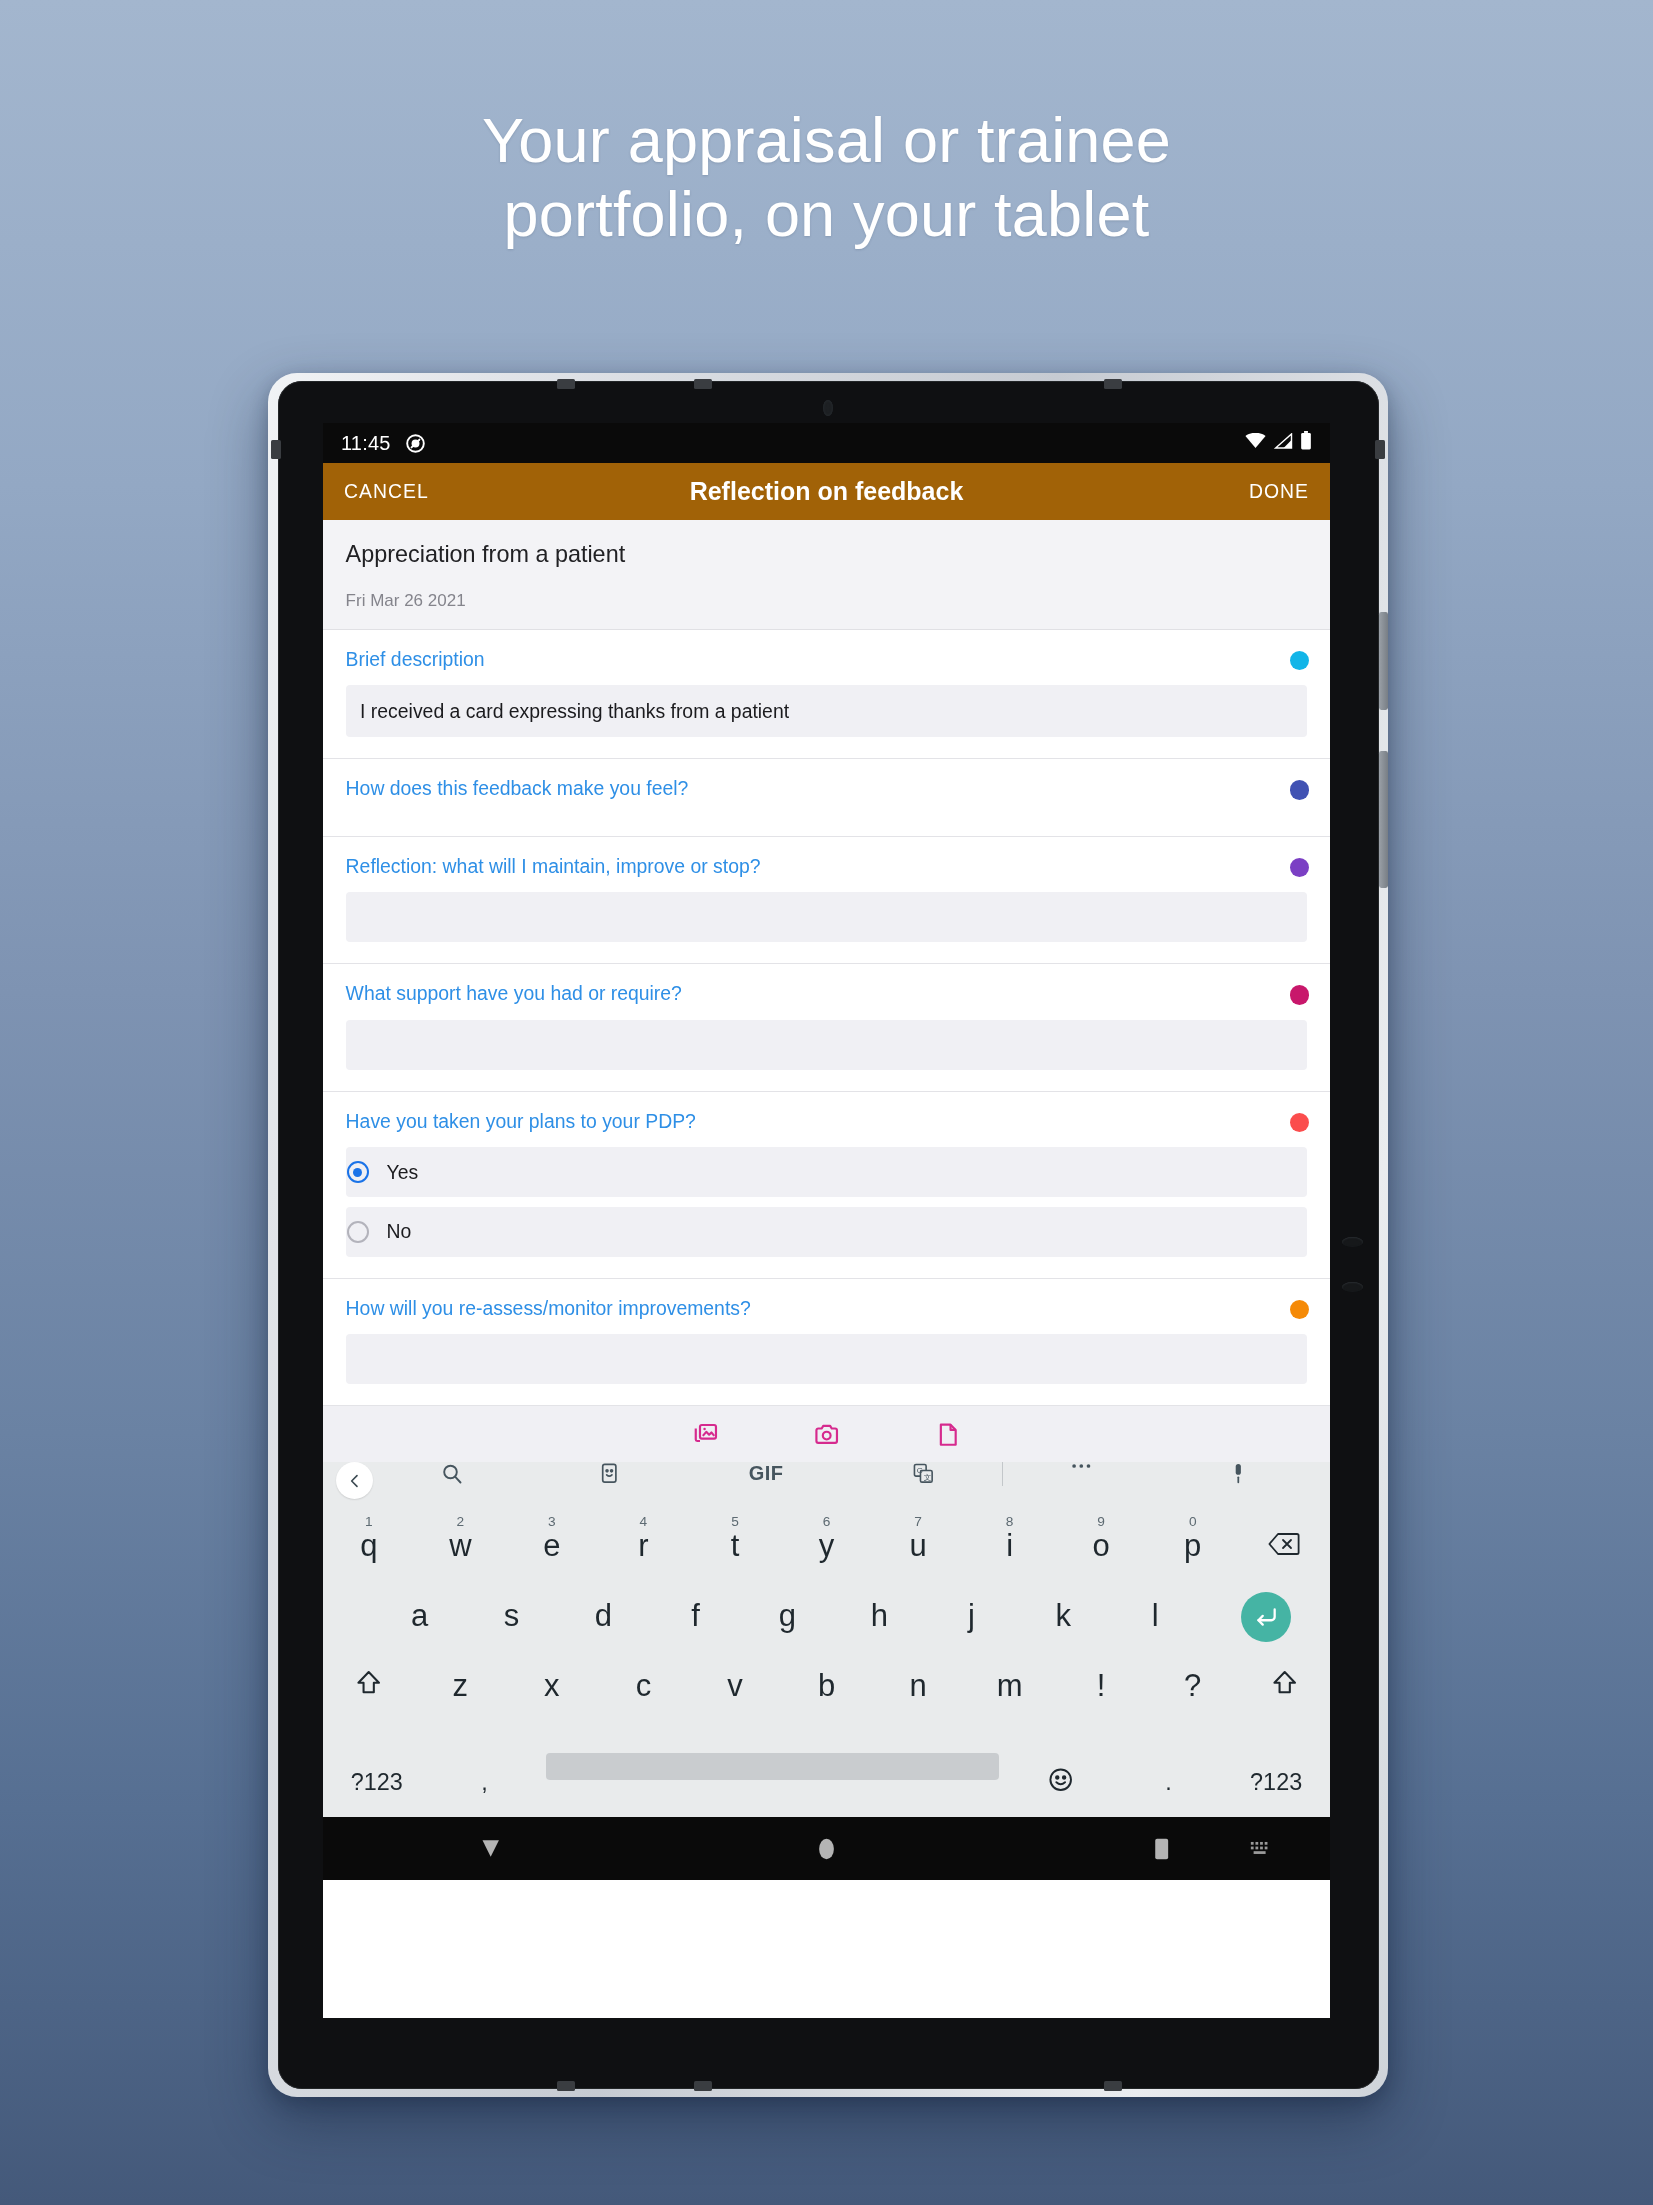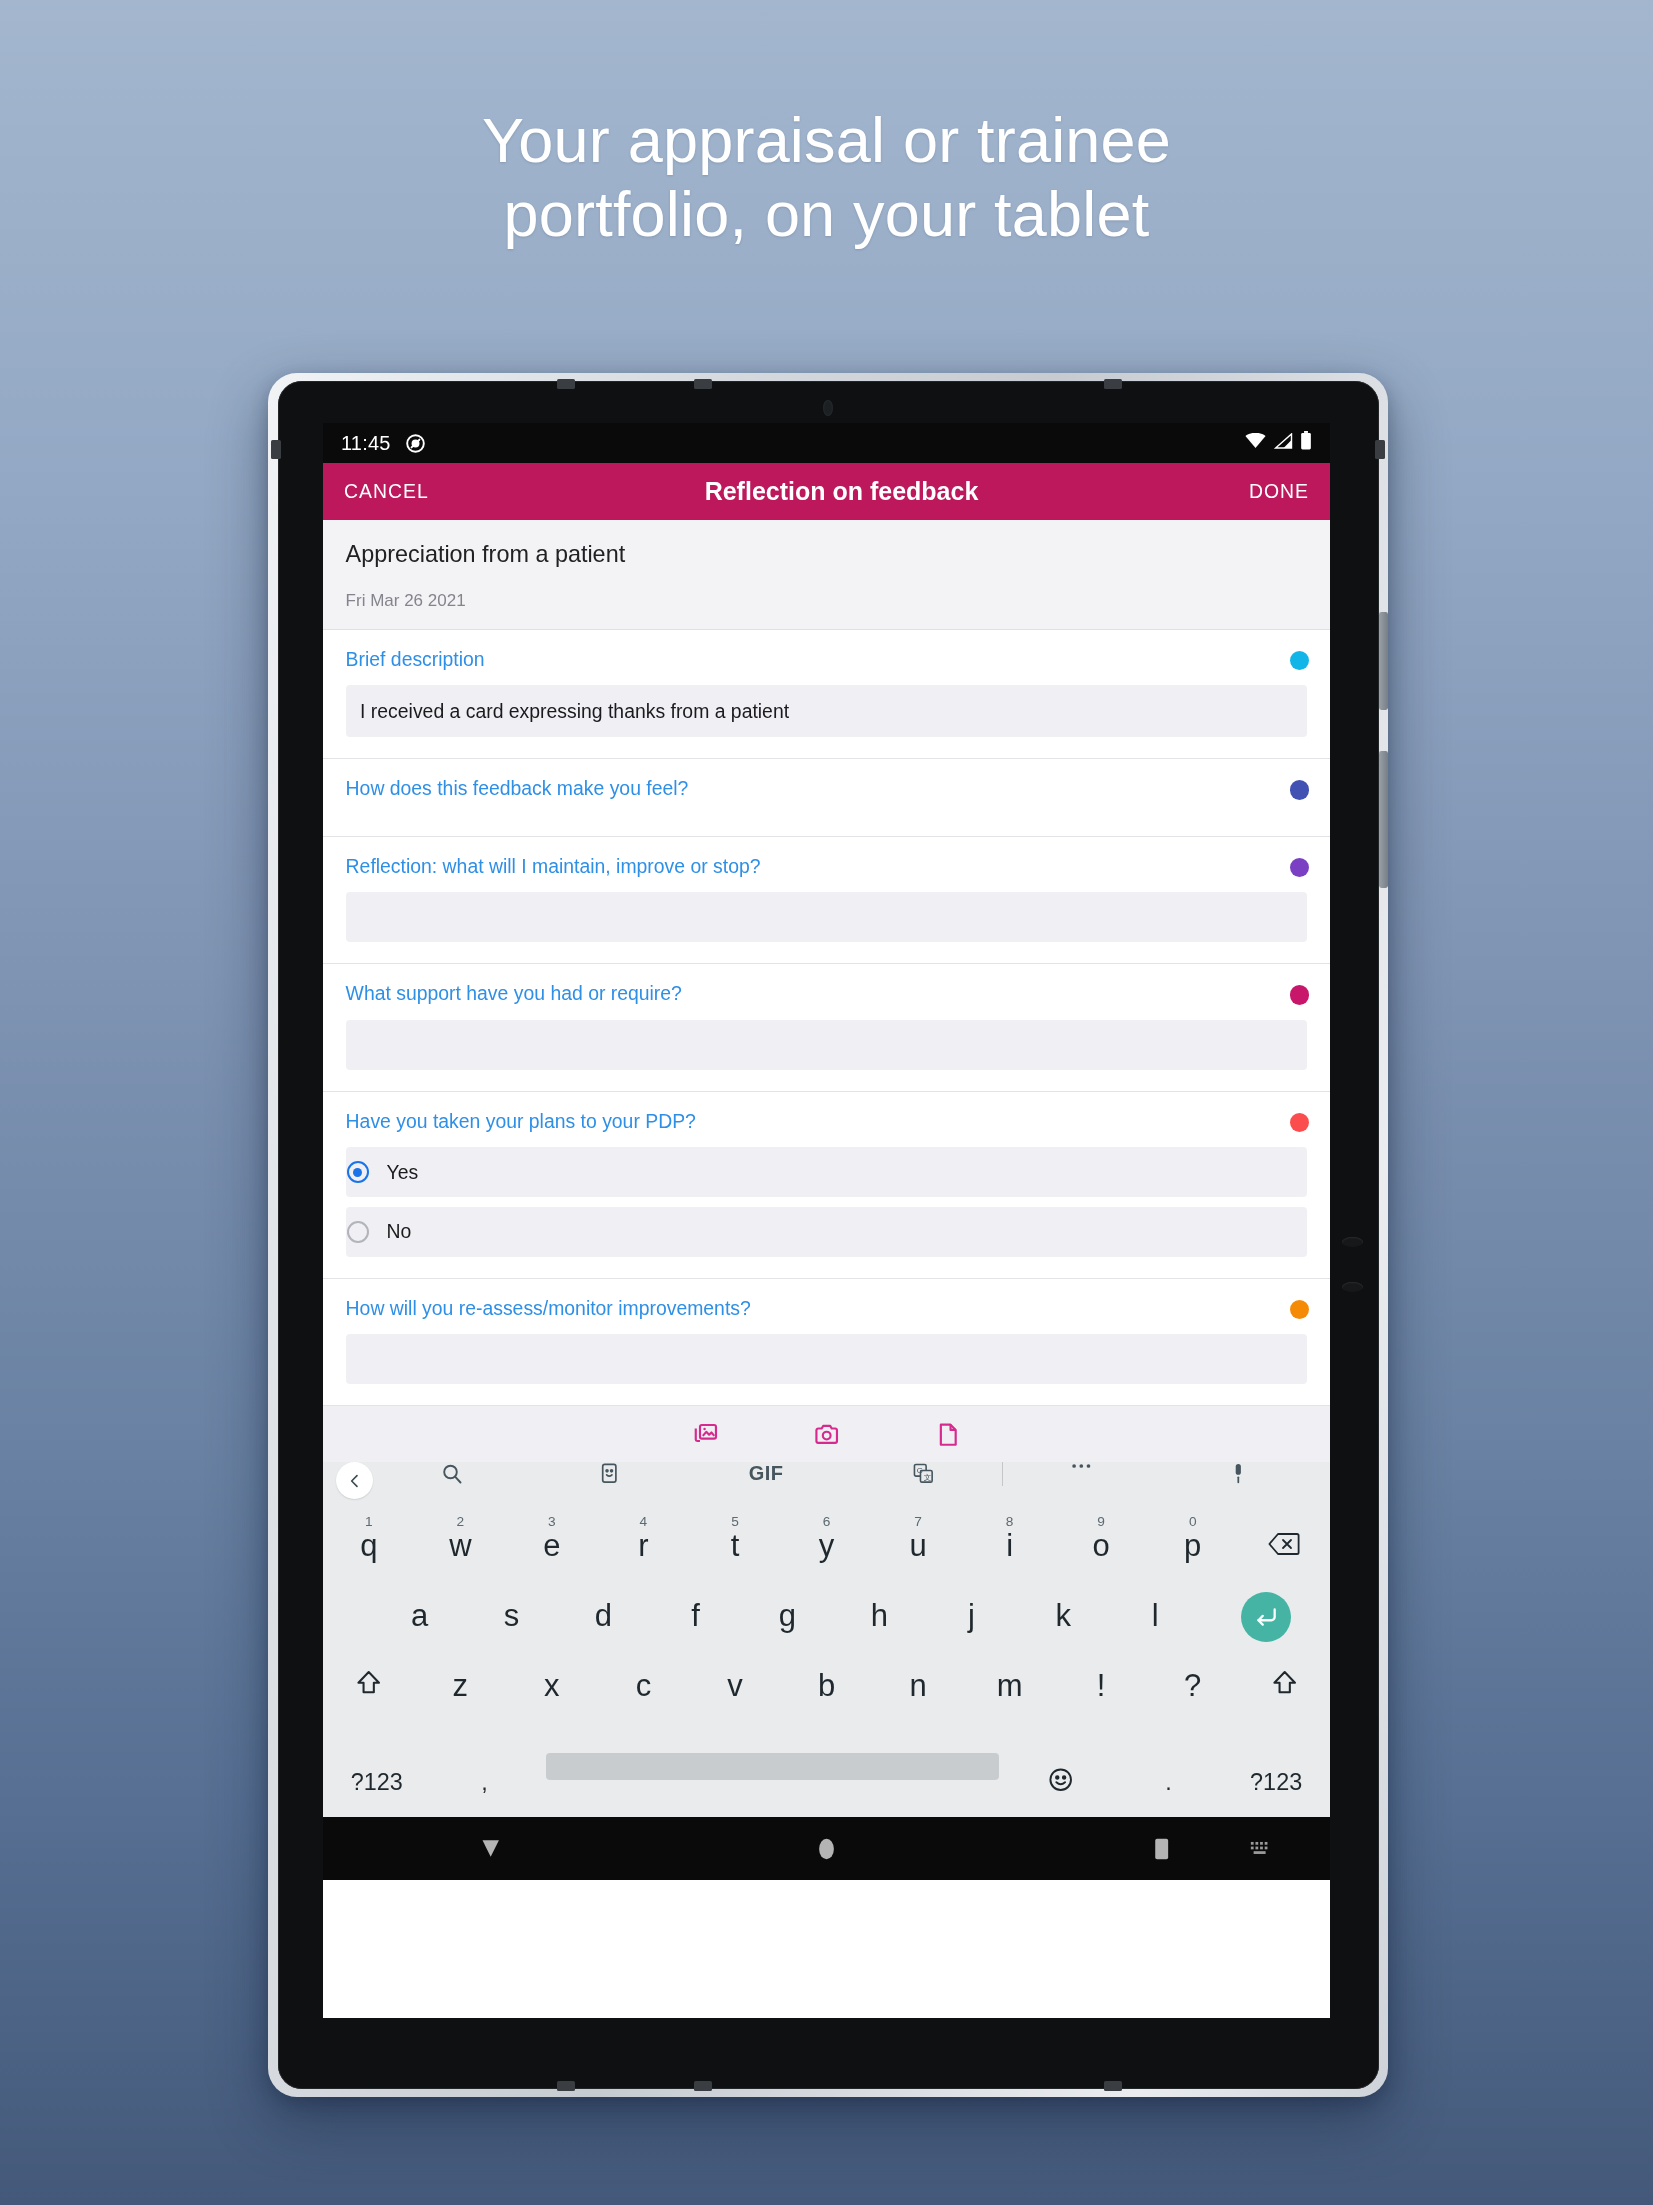--- a/index.html
+++ b/index.html
@@ -64,30 +64,30 @@
     height:40px; background:#0a0a0a; color:#fff;
     display:flex; align-items:center; padding:0 18px;
     font-size:20px;
   }
   .status-time { font-weight:400; letter-spacing:0.2px; }
   .status-icon-left { margin-left:14.5px; display:flex; align-items:center; }
   .status-right { margin-left:auto; display:flex; align-items:center; gap:7.3px; }
 
   
   .appbar {
-    height:57px; background:#be185d;
+    height:57px; background:#a16207;
     display:flex; align-items:center; padding:0 21px;
     position:relative;
   }
   .appbar-btn {
     color:#fff; font-size:19.4px; letter-spacing:1px; font-weight:400;
     cursor:pointer; z-index:2;
   }
   .appbar-title {
-    position:absolute; left:15px; width:100%; text-align:center;
+    position:absolute; left:0; width:100%; text-align:center;
     color:#fff; font-size:25px; font-weight:700;
   }
   .appbar-spacer { flex:1; }
 
   
   .rec-header {
     background:#f3f3f6; padding:21px 22.6px 18px 22.6px;
     border-bottom:0.8px solid #e0e0e4;
   }
   .rec-title { font-size:23.4px; color:#212124; margin-bottom:22.6px; }

